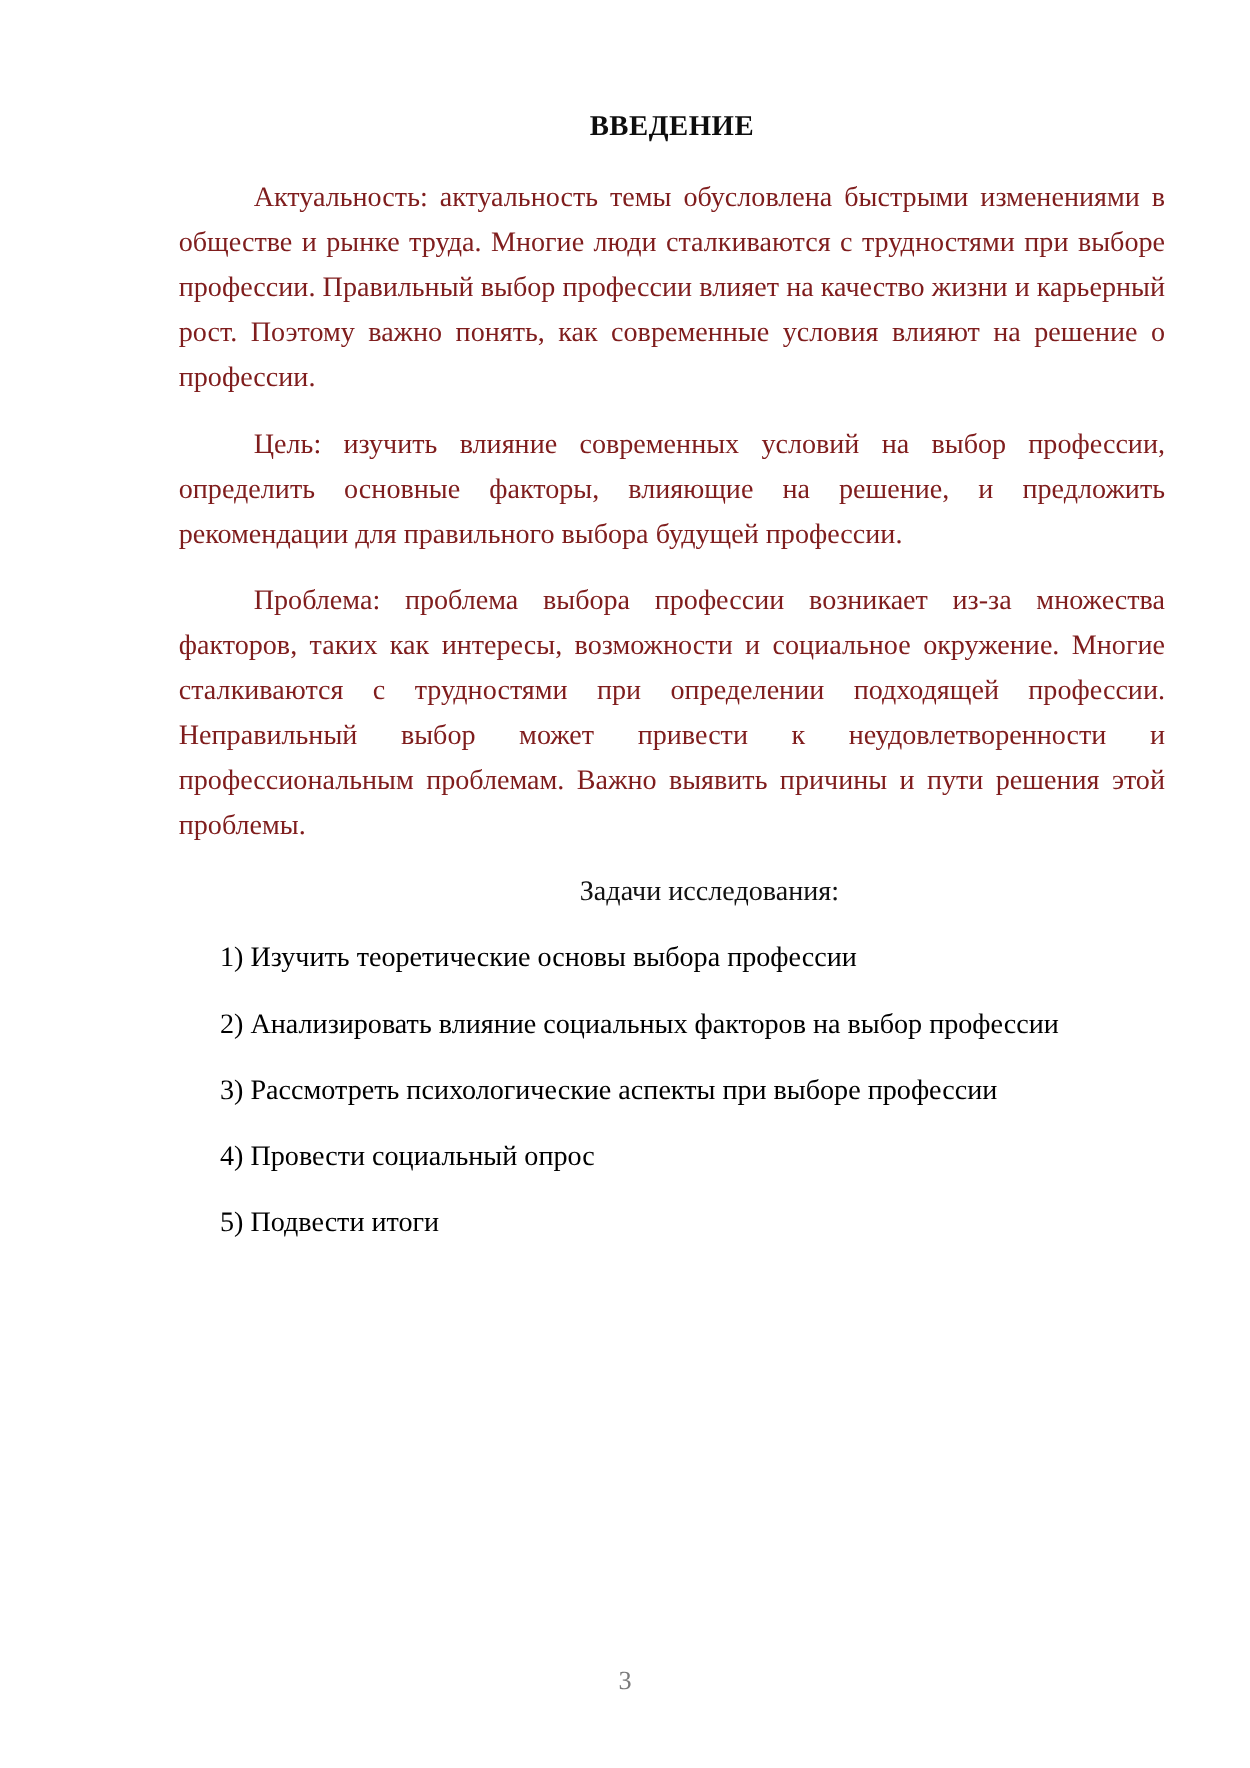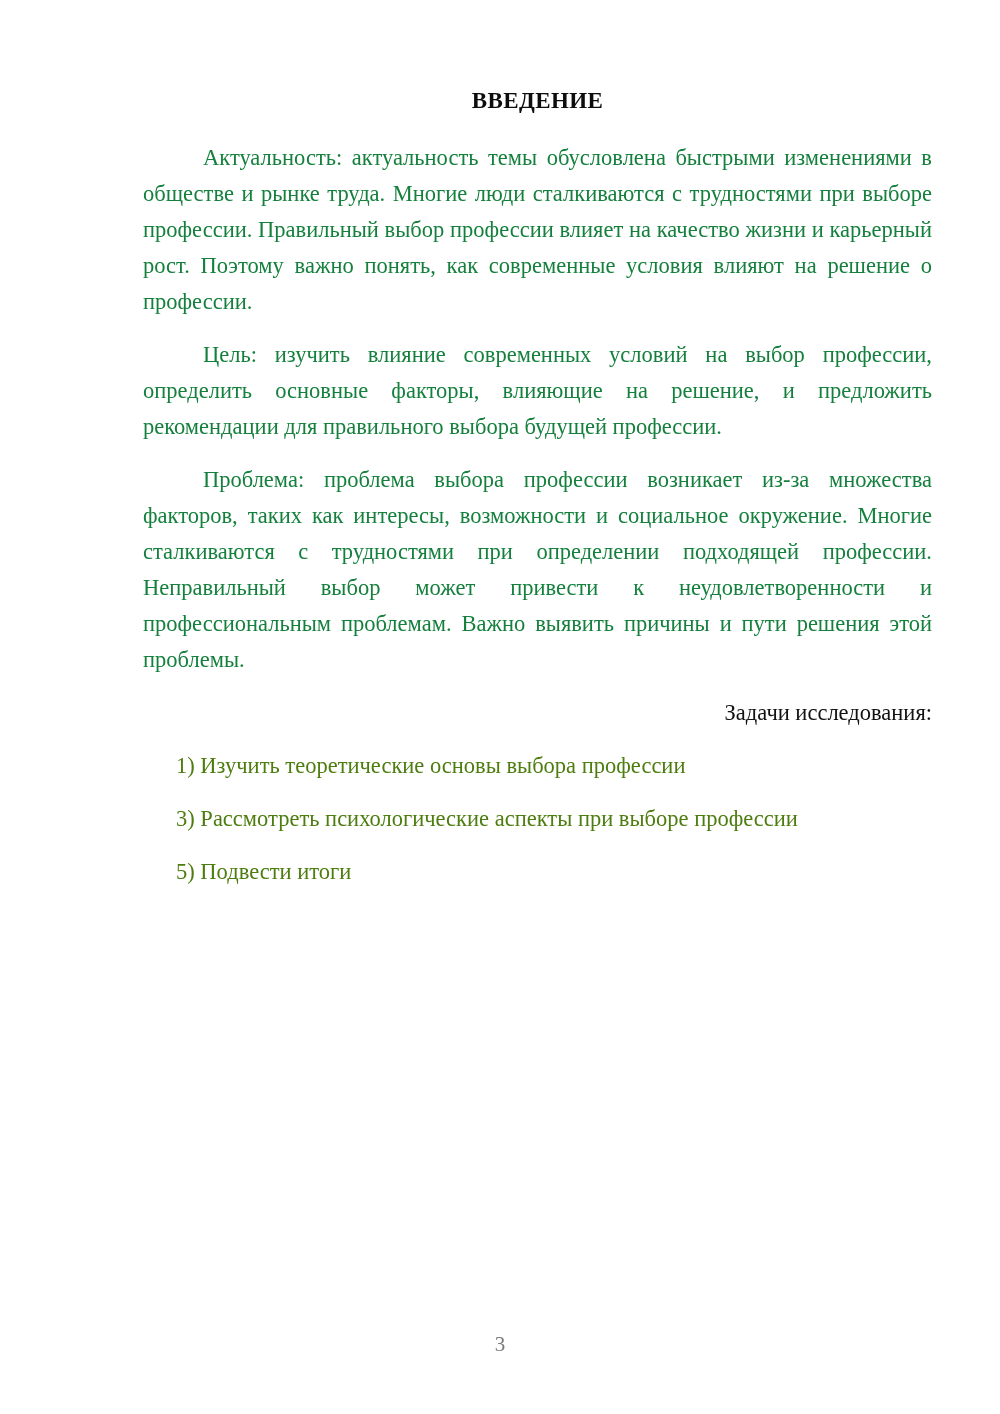--- a/index.html
+++ b/index.html
@@ -34,38 +34,38 @@
     margin: 0 0 26px 0;
     color: #0d0d0d;
   }
   .para {
     font-size: 22.5px;
     line-height: 36px;
     text-align: justify;
     text-justify: inter-word;
     text-indent: 60px;
     margin: 0 0 17px 0;
-    color: #15803d;
+    color: #7f1d1d;
     hyphens: none;
   }
   .heading-line {
     font-size: 22.5px;
     line-height: 36px;
-    text-align: right;
+    text-align: center;
     text-indent: 60px;
     margin: 0 0 17px 0;
     color: #121212;
   }
   .list-item {
     font-size: 22.5px;
     line-height: 36px;
     text-align: left;
     text-indent: 33px;
     margin: 0 0 17px 0;
-    color: #4d7c0f;
+    color: #000000;
     font-family: Liberation Serif, serif;
   }
   .page-number {
     position: absolute;
     left: 0;
     right: 0;
     top: 1332px;
     text-align: center;
     font-size: 21px;
     color: #7a7a7a;
@@ -84,23 +84,25 @@
     <p class="para">Актуальность: актуальность темы обусловлена быстрыми изменениями в обществе и рынке труда. Многие люди сталкиваются с трудностями при выборе профессии. Правильный выбор профессии влияет на качество жизни и карьерный рост. Поэтому важно понять, как современные условия влияют на решение о профессии.</p>
 
     <p class="para">Цель: изучить влияние современных условий на выбор профессии, определить основные факторы, влияющие на решение, и предложить рекомендации для правильного выбора будущей профессии.</p>
 
     <p class="para">Проблема: проблема выбора профессии возникает из-за множества факторов, таких как интересы, возможности и социальное окружение. Многие сталкиваются с трудностями при определении подходящей профессии. Неправильный выбор может привести к неудовлетворенности и профессиональным проблемам. Важно выявить причины и пути решения этой проблемы.</p>
 
     <p class="heading-line">Задачи исследования:</p>
 
     <p class="list-item">1) Изучить теоретические основы выбора профессии</p>
 
+    <p class="list-item">2) Анализировать влияние социальных факторов на выбор профессии</p>
 
     <p class="list-item">3) Рассмотреть психологические аспекты при выборе профессии</p>
 
+    <p class="list-item">4) Провести социальный опрос</p>
 
     <p class="list-item">5) Подвести итоги</p>
 
 
 
 
 
 
   </div>
 

